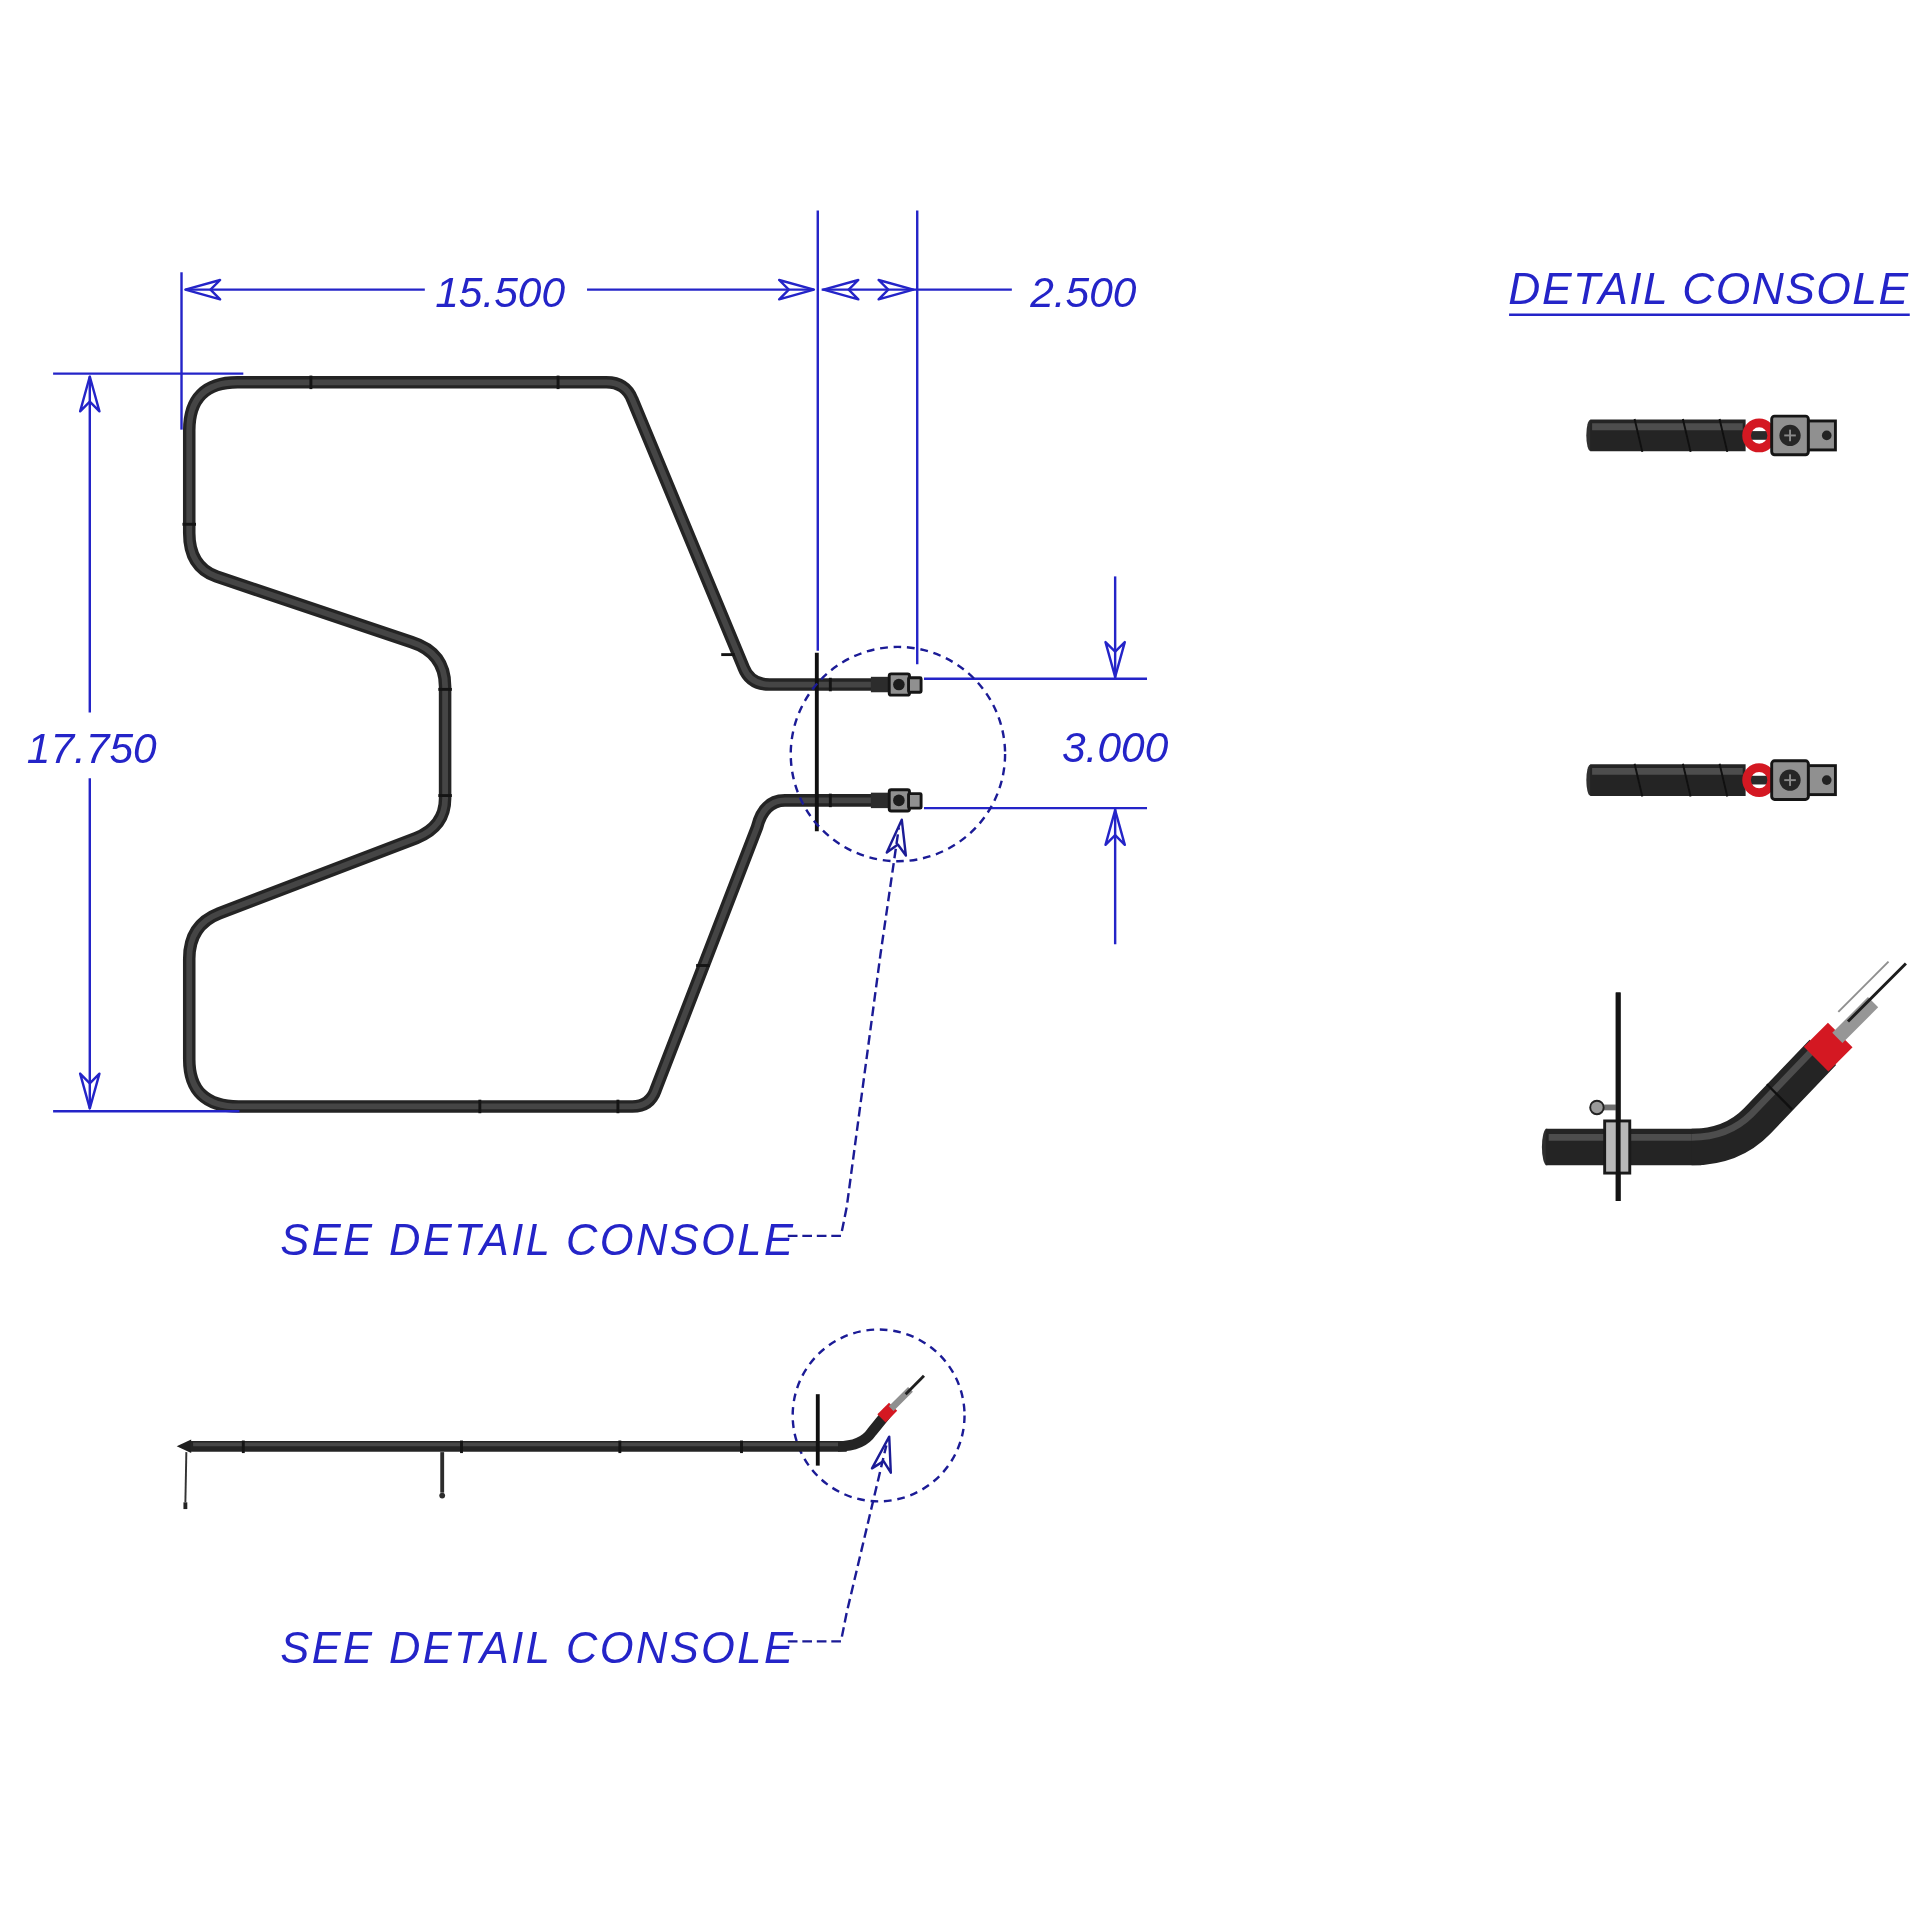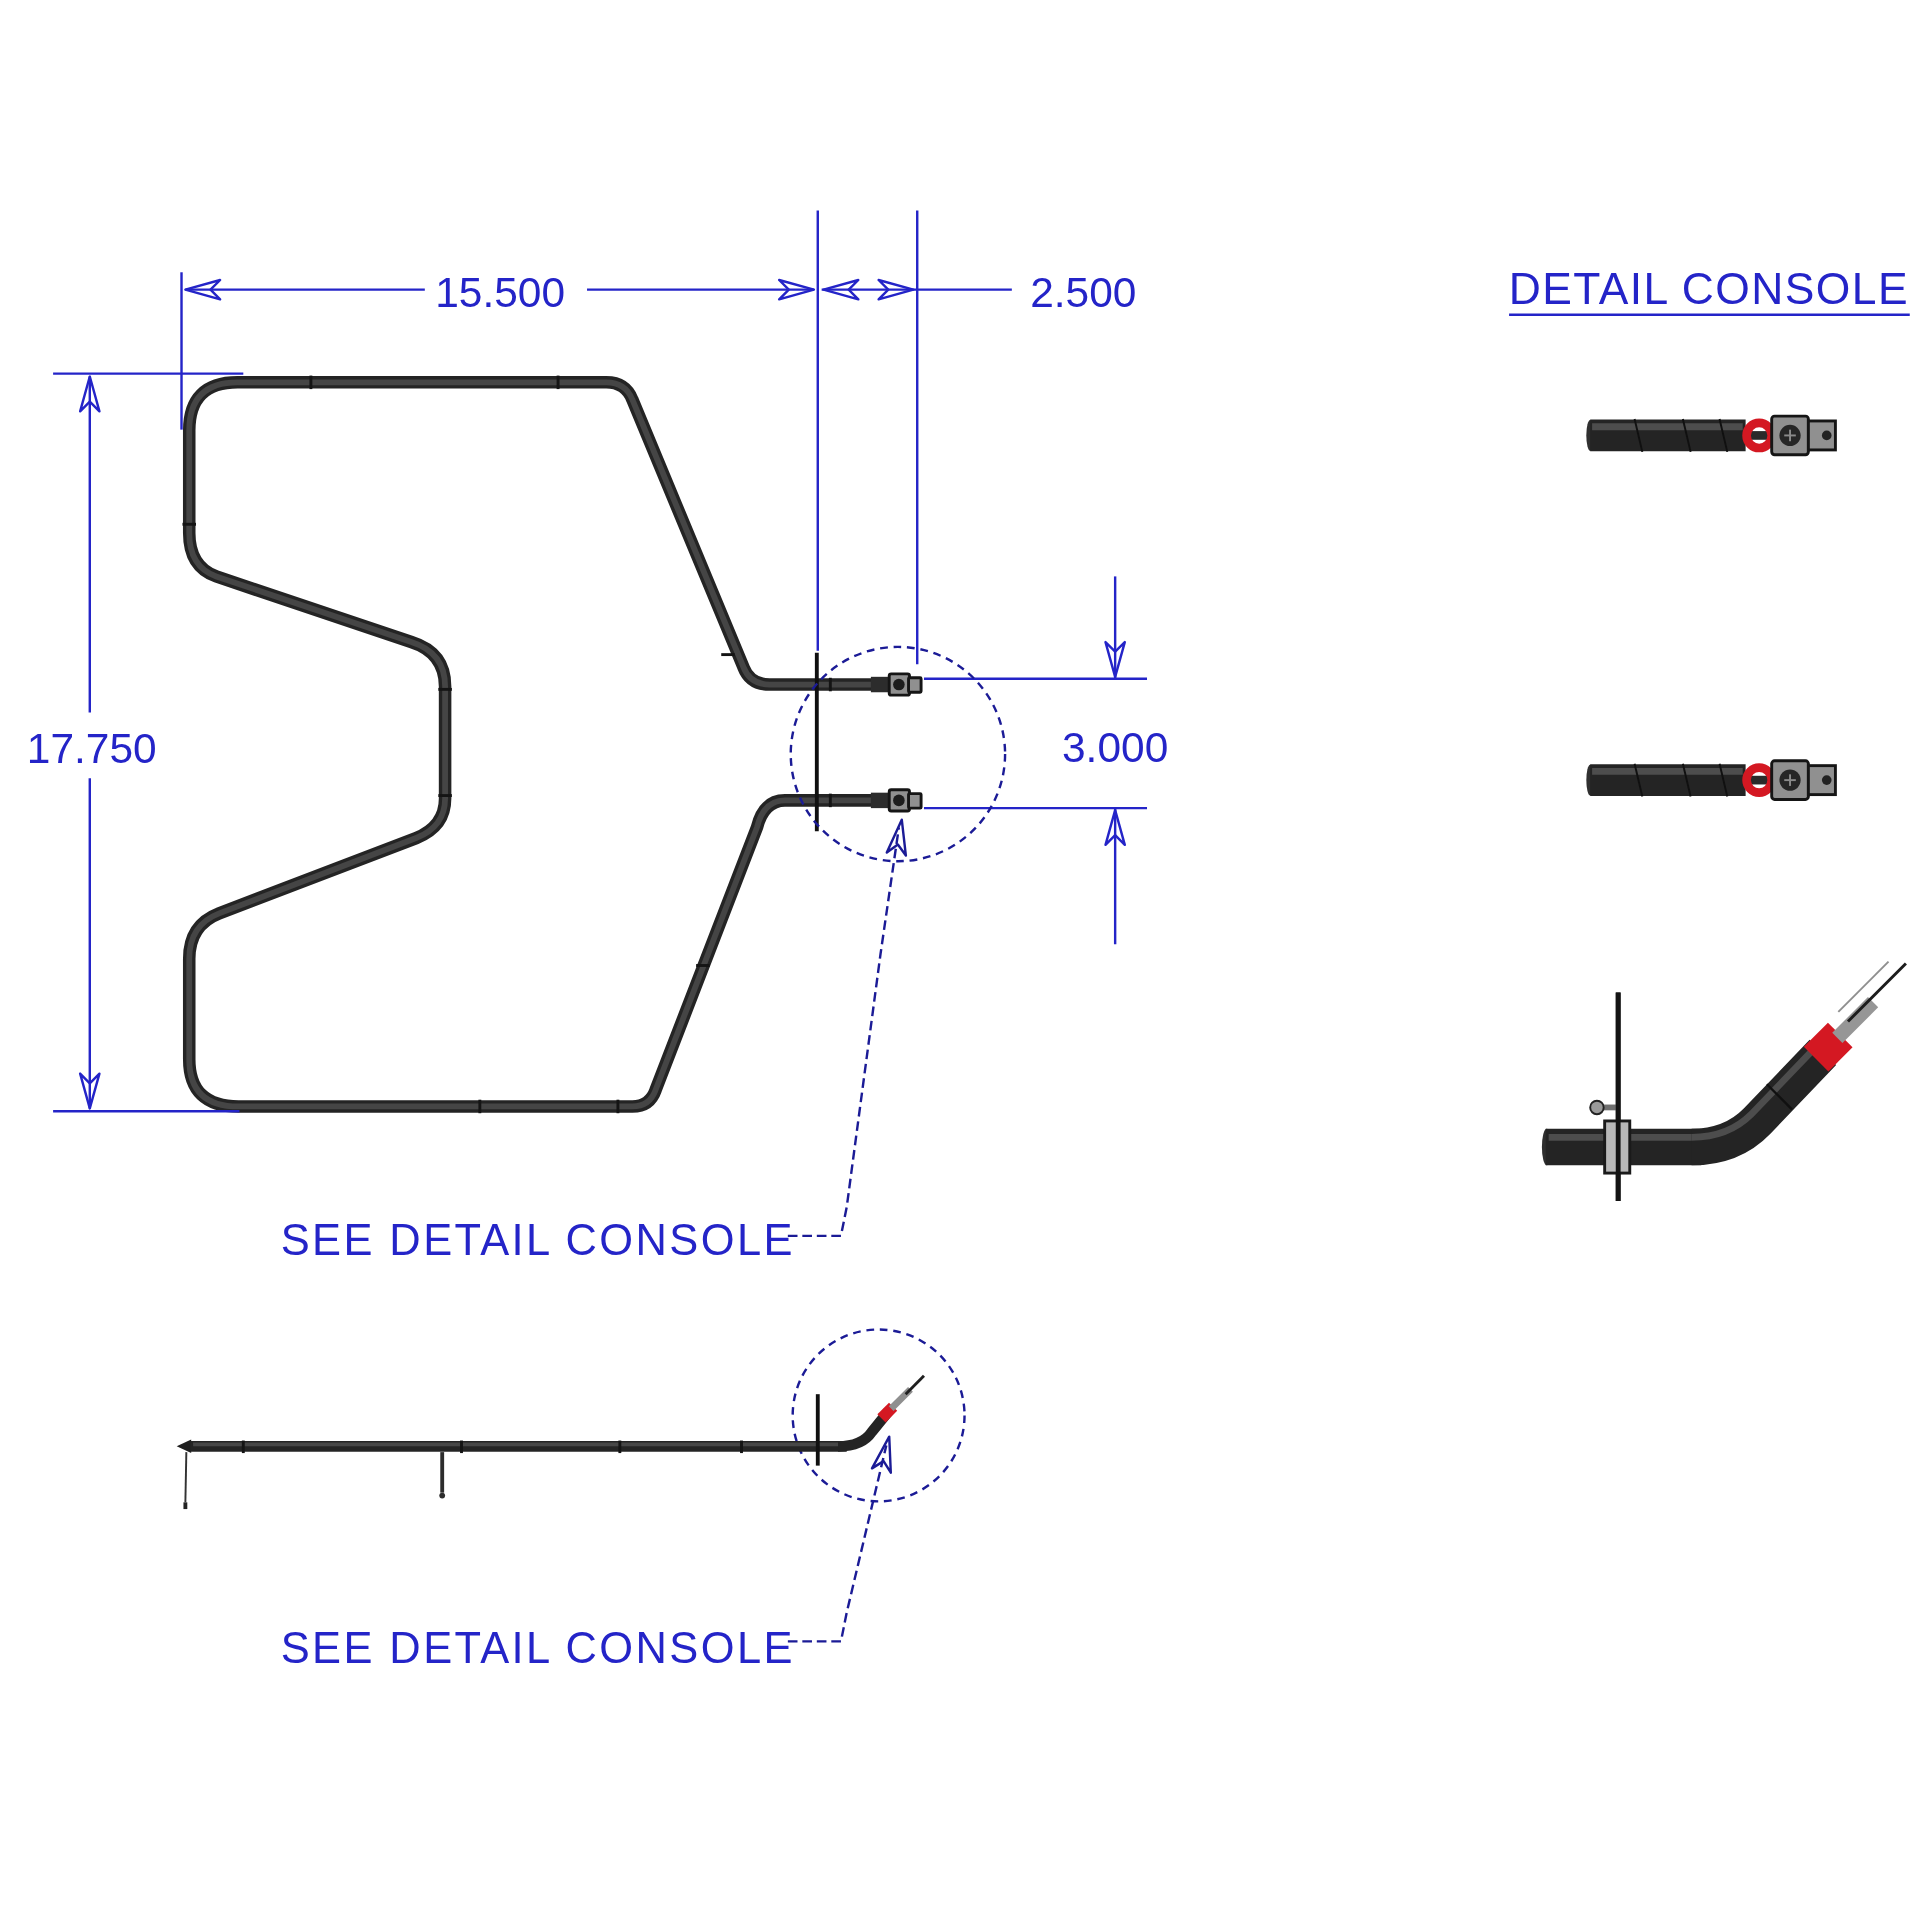--- a/index.html
+++ b/index.html
@@ -1,20 +1,21 @@
 <!DOCTYPE html>
 <html style="--background: #ffffff; --dimension-blue: #2424c8; --detail-navy: #1b1b96; --element-dark: #242424; --metal-gray: #909090; --insulator-red: #d41822;"><head>
 <meta charset="utf-8">
 <style>
   html,body{margin:0;padding:0;background:#fff;}
   .canvas{
     position:relative;
     width:1857px;height:1931px;
     background:var(--bg,#fff);
     font-family:"Liberation Sans", sans-serif;
+    font-style:italic;
   }
   svg{display:block;}
   
   .dim-stroke{stroke:var(--dimension-blue,#2424c8);stroke-width:2.5;fill:none;}
   .dim-arrow{stroke:var(--dimension-blue,#2424c8);stroke-width:2.5;fill:none;stroke-linejoin:round;}
   .dim-text{fill:var(--dimension-blue,#2424c8);font-size:44px;font-family:"Liberation Sans",sans-serif;}
   .callout-text{fill:var(--dimension-blue,#2424c8);font-size:45px;letter-spacing:2.5px;font-family:"Liberation Sans",sans-serif;}
   .title-text{fill:var(--dimension-blue,#2424c8);font-size:46px;letter-spacing:1.5px;font-family:"Liberation Sans",sans-serif;}
   
   .detail-circle{stroke:var(--detail-navy,#1b1b96);stroke-width:2.5;fill:none;stroke-dasharray:8 6;}

